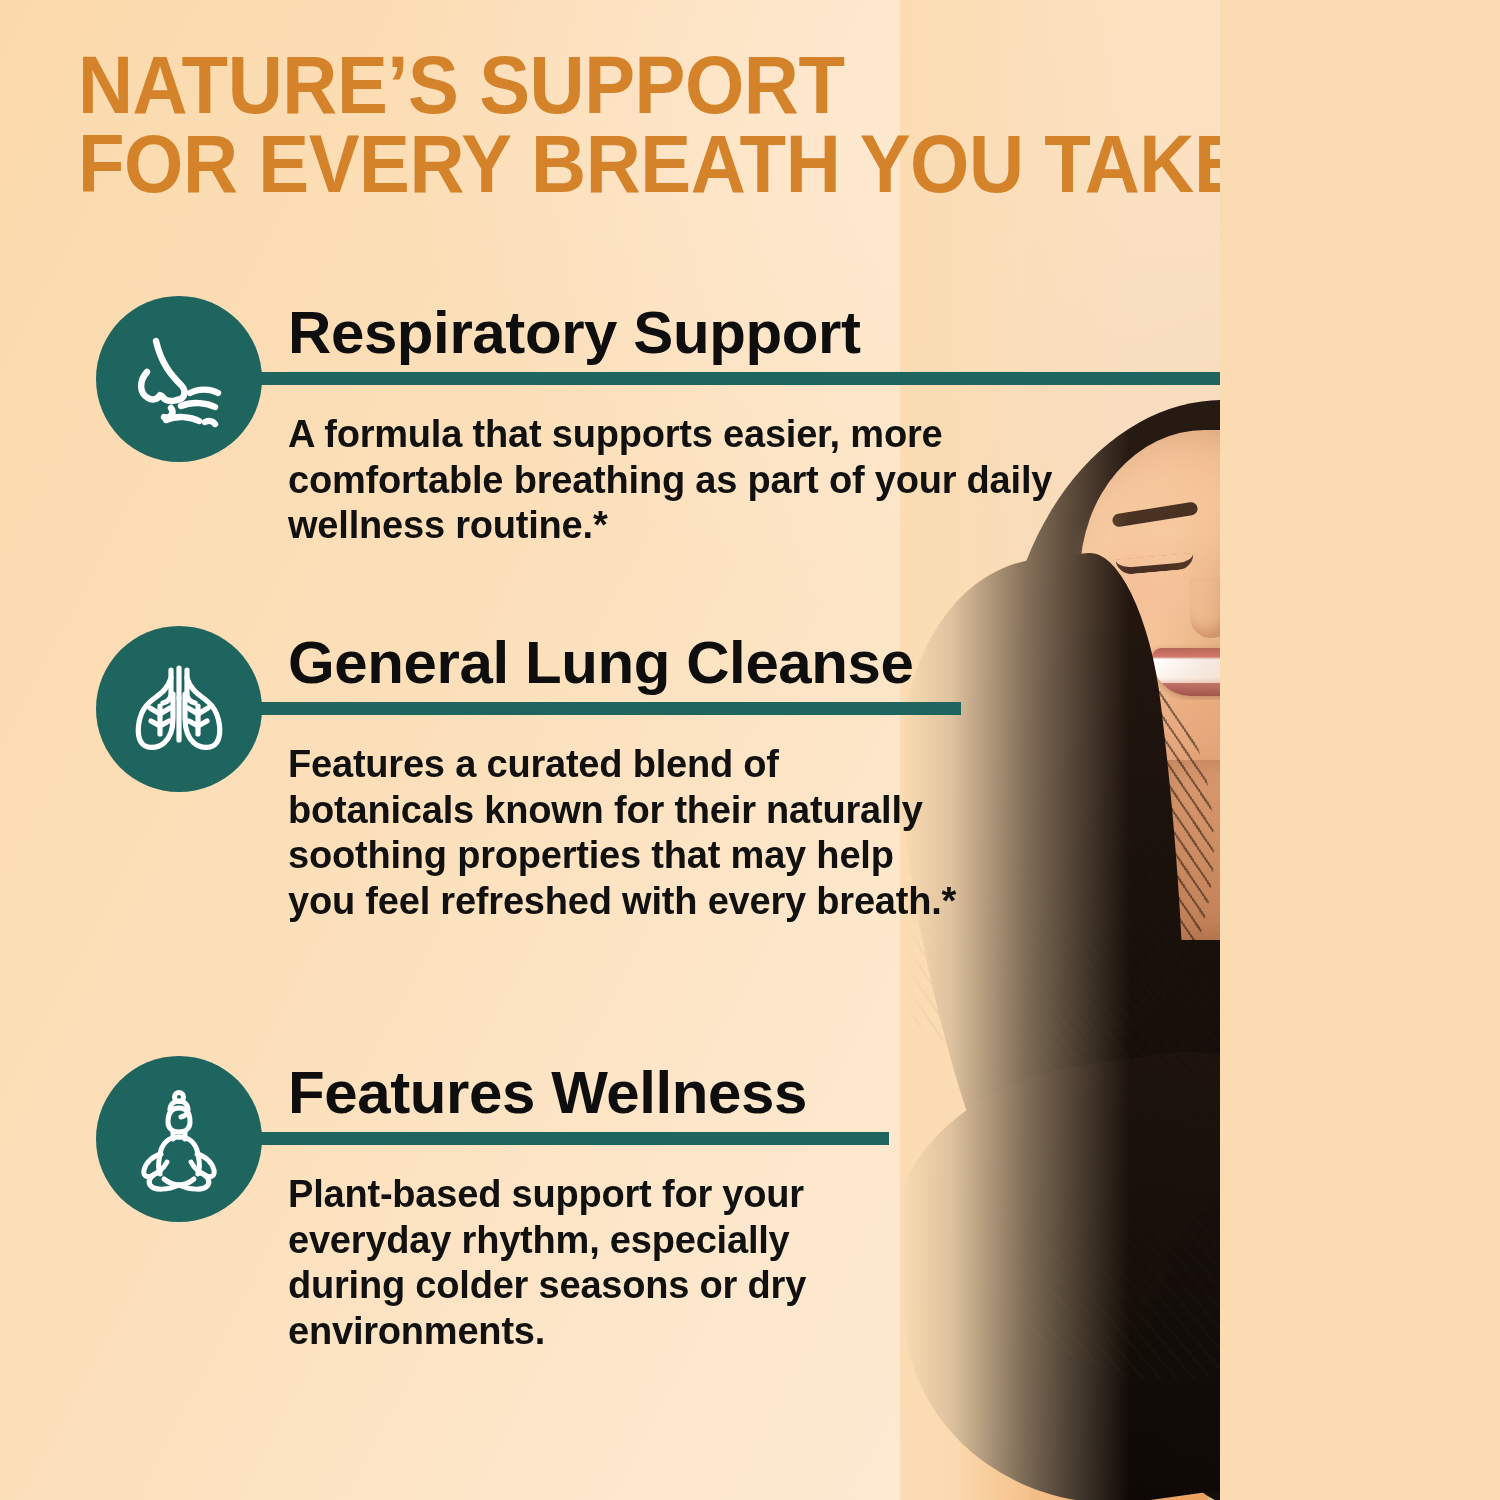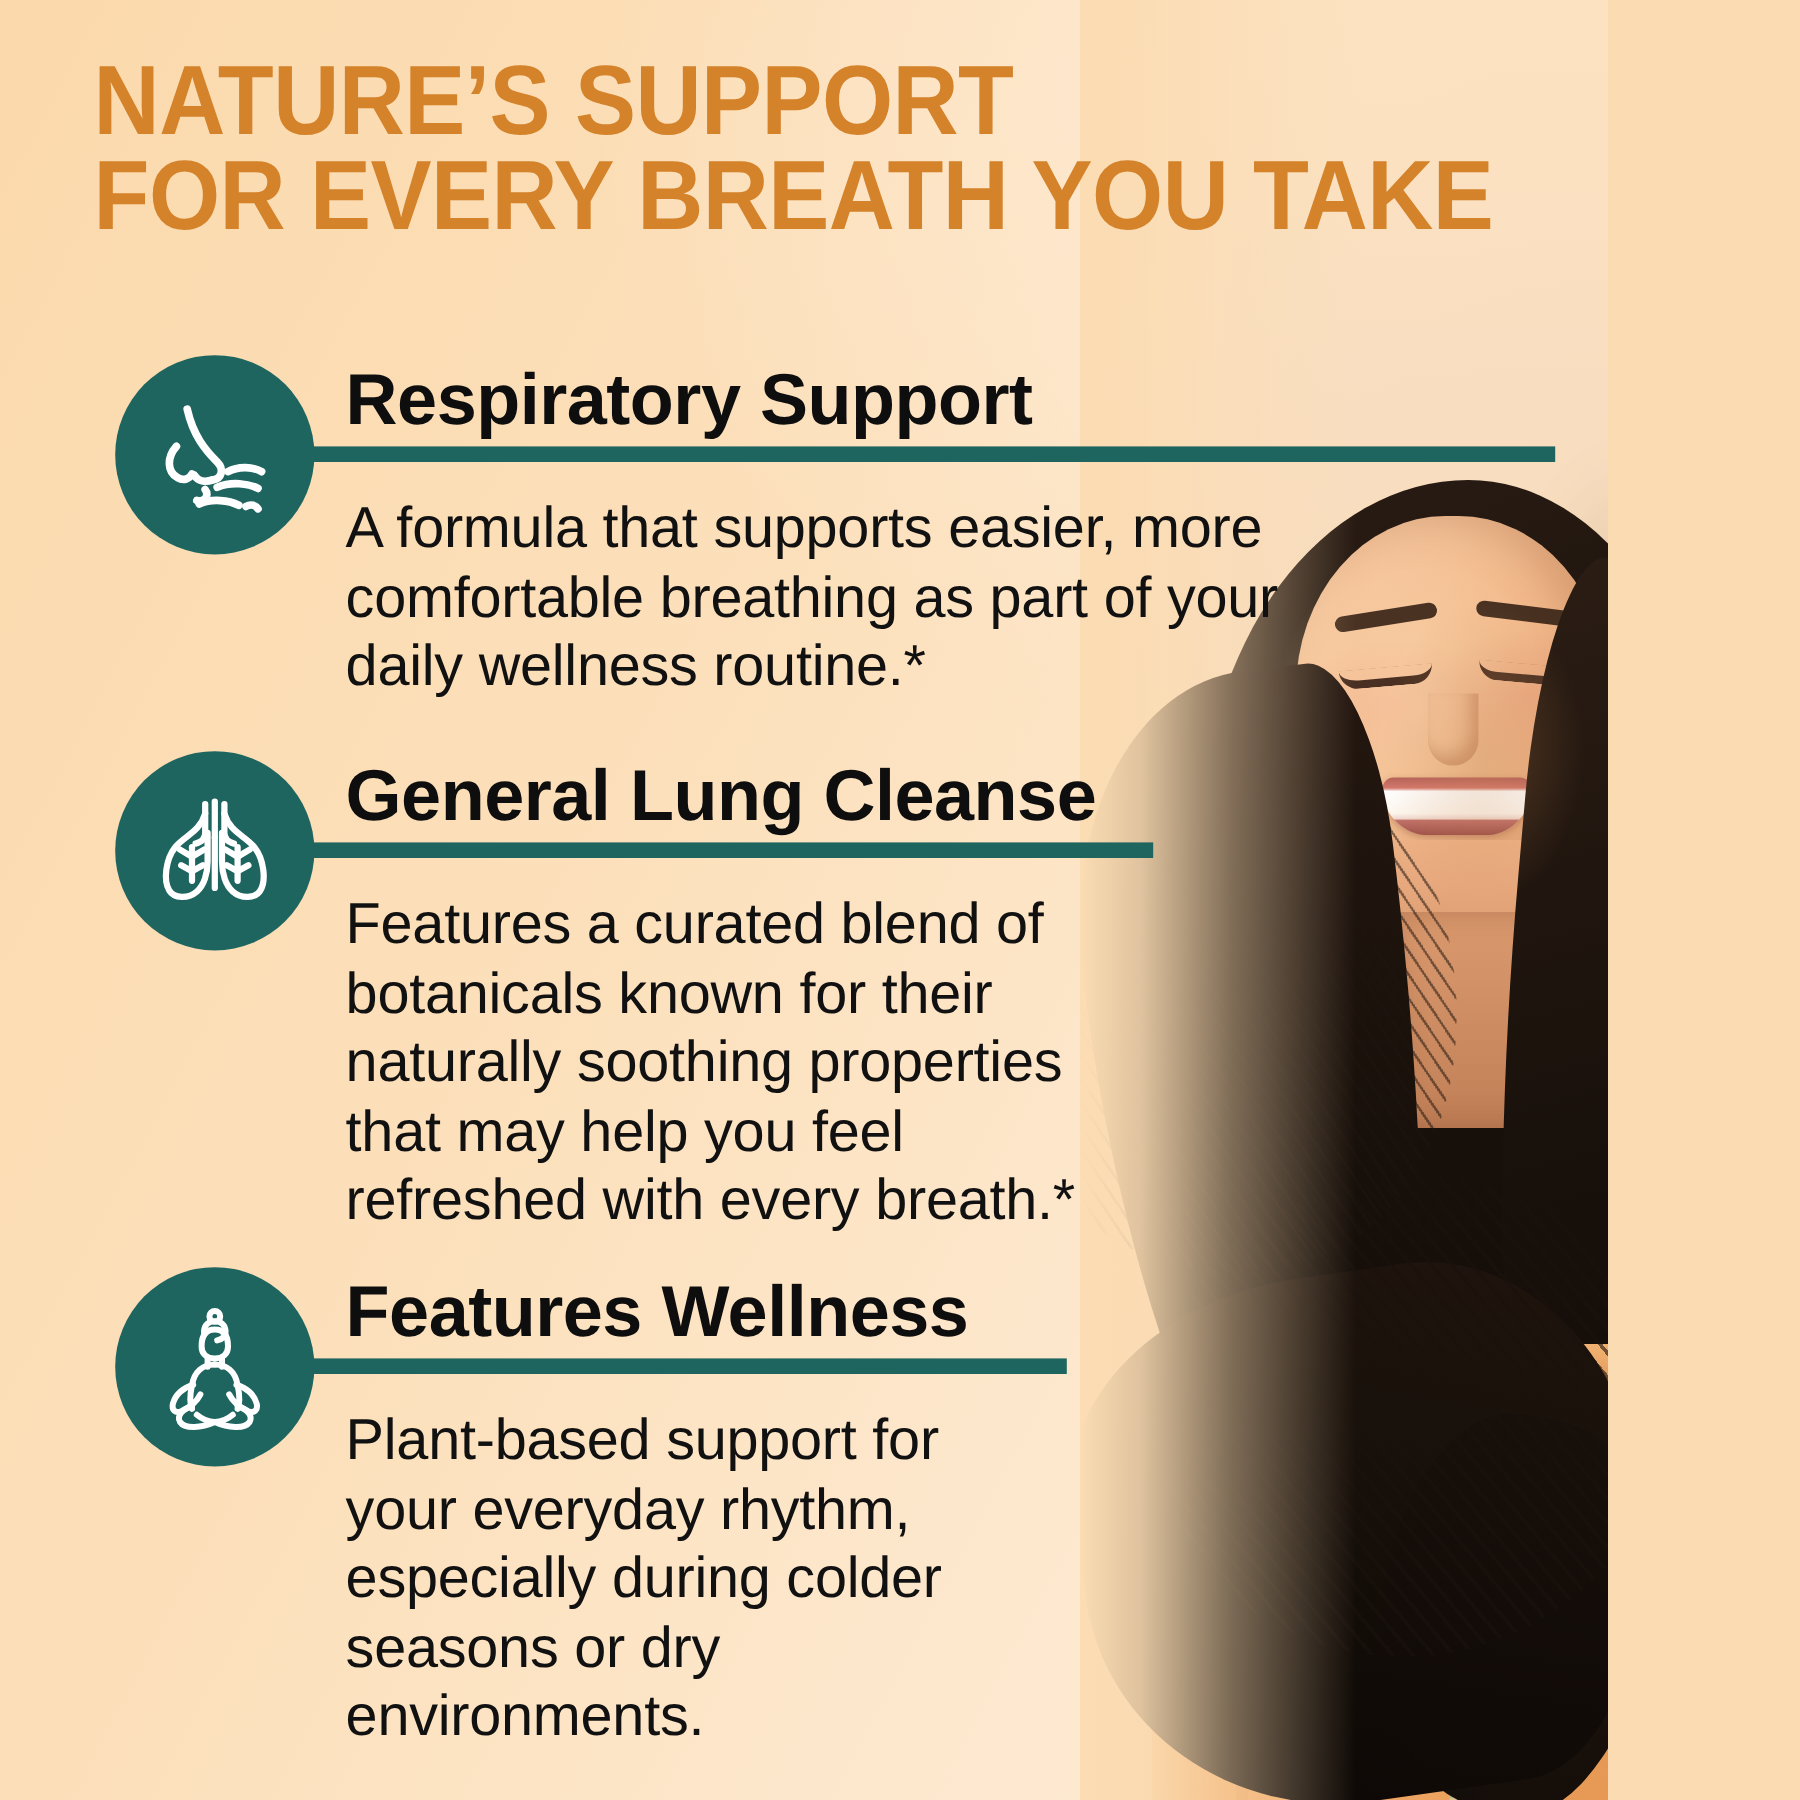--- a/index.html
+++ b/index.html
@@ -2,21 +2,21 @@
 <html><head>
 <meta charset="utf-8">
 <style>
   html,body{margin:0;padding:0;}
   body{
     width:1500px;height:1500px;overflow:hidden;
     font-family:"Liberation Sans",sans-serif;
     background:#FBDCB2;
   }
   .canvas{
-    position:relative;width:1340px;height:1500px;overflow:hidden;
+    position:relative;width:1220px;height:1500px;overflow:hidden;
     background:
       radial-gradient(ellipse 1100px 900px at 88% 6%, #FEEBD6 0%, rgba(254,235,214,0) 62%),
       linear-gradient(118deg,#FBD9AC 0%,#FCE0BB 42%,#FDE8CE 72%,#FDEBD6 100%);
   }
 
   
   .photo{
     position:absolute;left:900px;top:0;width:600px;height:1500px;overflow:hidden;
     background:linear-gradient(160deg,#FBE1C4 0%,#F7DCBE 38%,#F4D4B2 70%,#EFCCA6 100%);
   }
@@ -199,21 +199,21 @@
   }
   .rule{
     position:absolute;left:246px;background:#1E6560;height:13px;
   }
   .f1 .rule{top:76px;width:1050px;}
   .f2 .rule{top:76px;width:715px;}
   .f3 .rule{top:76px;width:643px;}
 
   .f-body{
     position:absolute;left:288px;
-    font-size:48px;font-weight:400;color:#111;line-height:1.20;
+    font-size:38px;font-weight:700;color:#111;line-height:1.20;
     letter-spacing:-0.2px;
   }
   .f1 .f-body{top:116px;width:830px;}
   .f2 .f-body{top:116px;width:670px;}
   .f3 .f-body{top:116px;width:560px;}
 </style>
 </head>
 <body>
 
 <div class="canvas">

